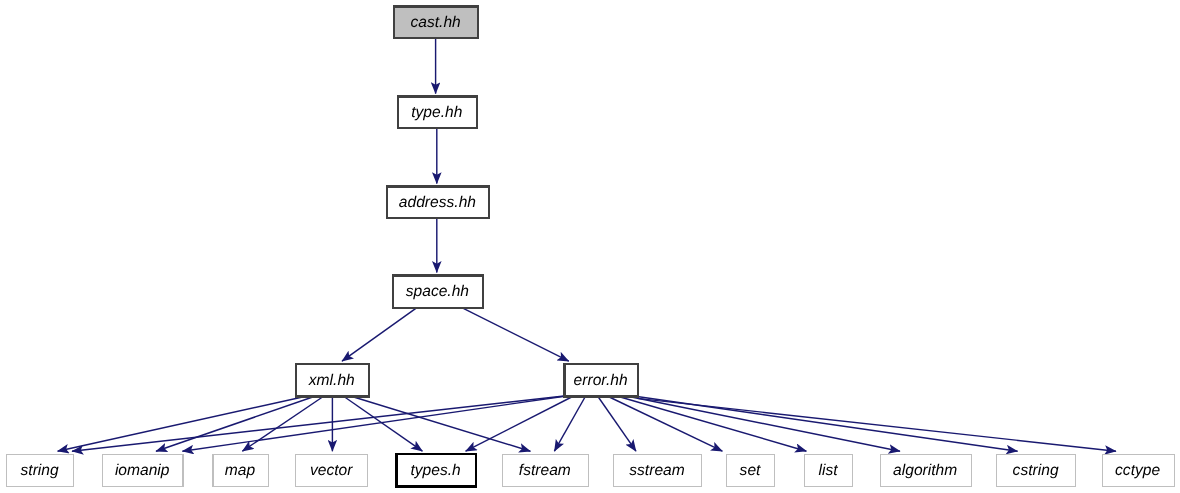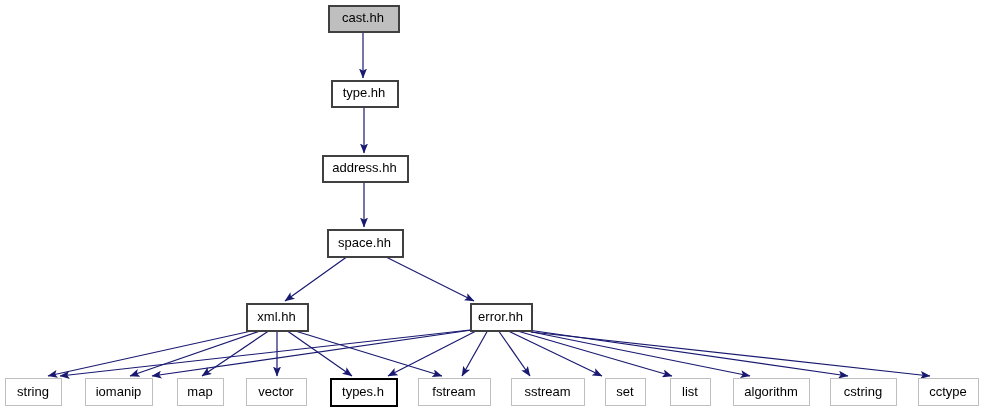--- a/index.html
+++ b/index.html
@@ -9,20 +9,21 @@
   }
   body {
     font-family: "Liberation Sans", sans-serif;
   }
   #graph-root {
     position: relative;
     width: 983px;
     height: 411px;
     background: #ffffff;
     overflow: hidden;
+    font-style: italic;
   }
   #graph-svg {
     position: absolute;
     left: 0;
     top: 0;
     width: 983px;
     height: 411px;
     display: block;
   }
   .node-label {

